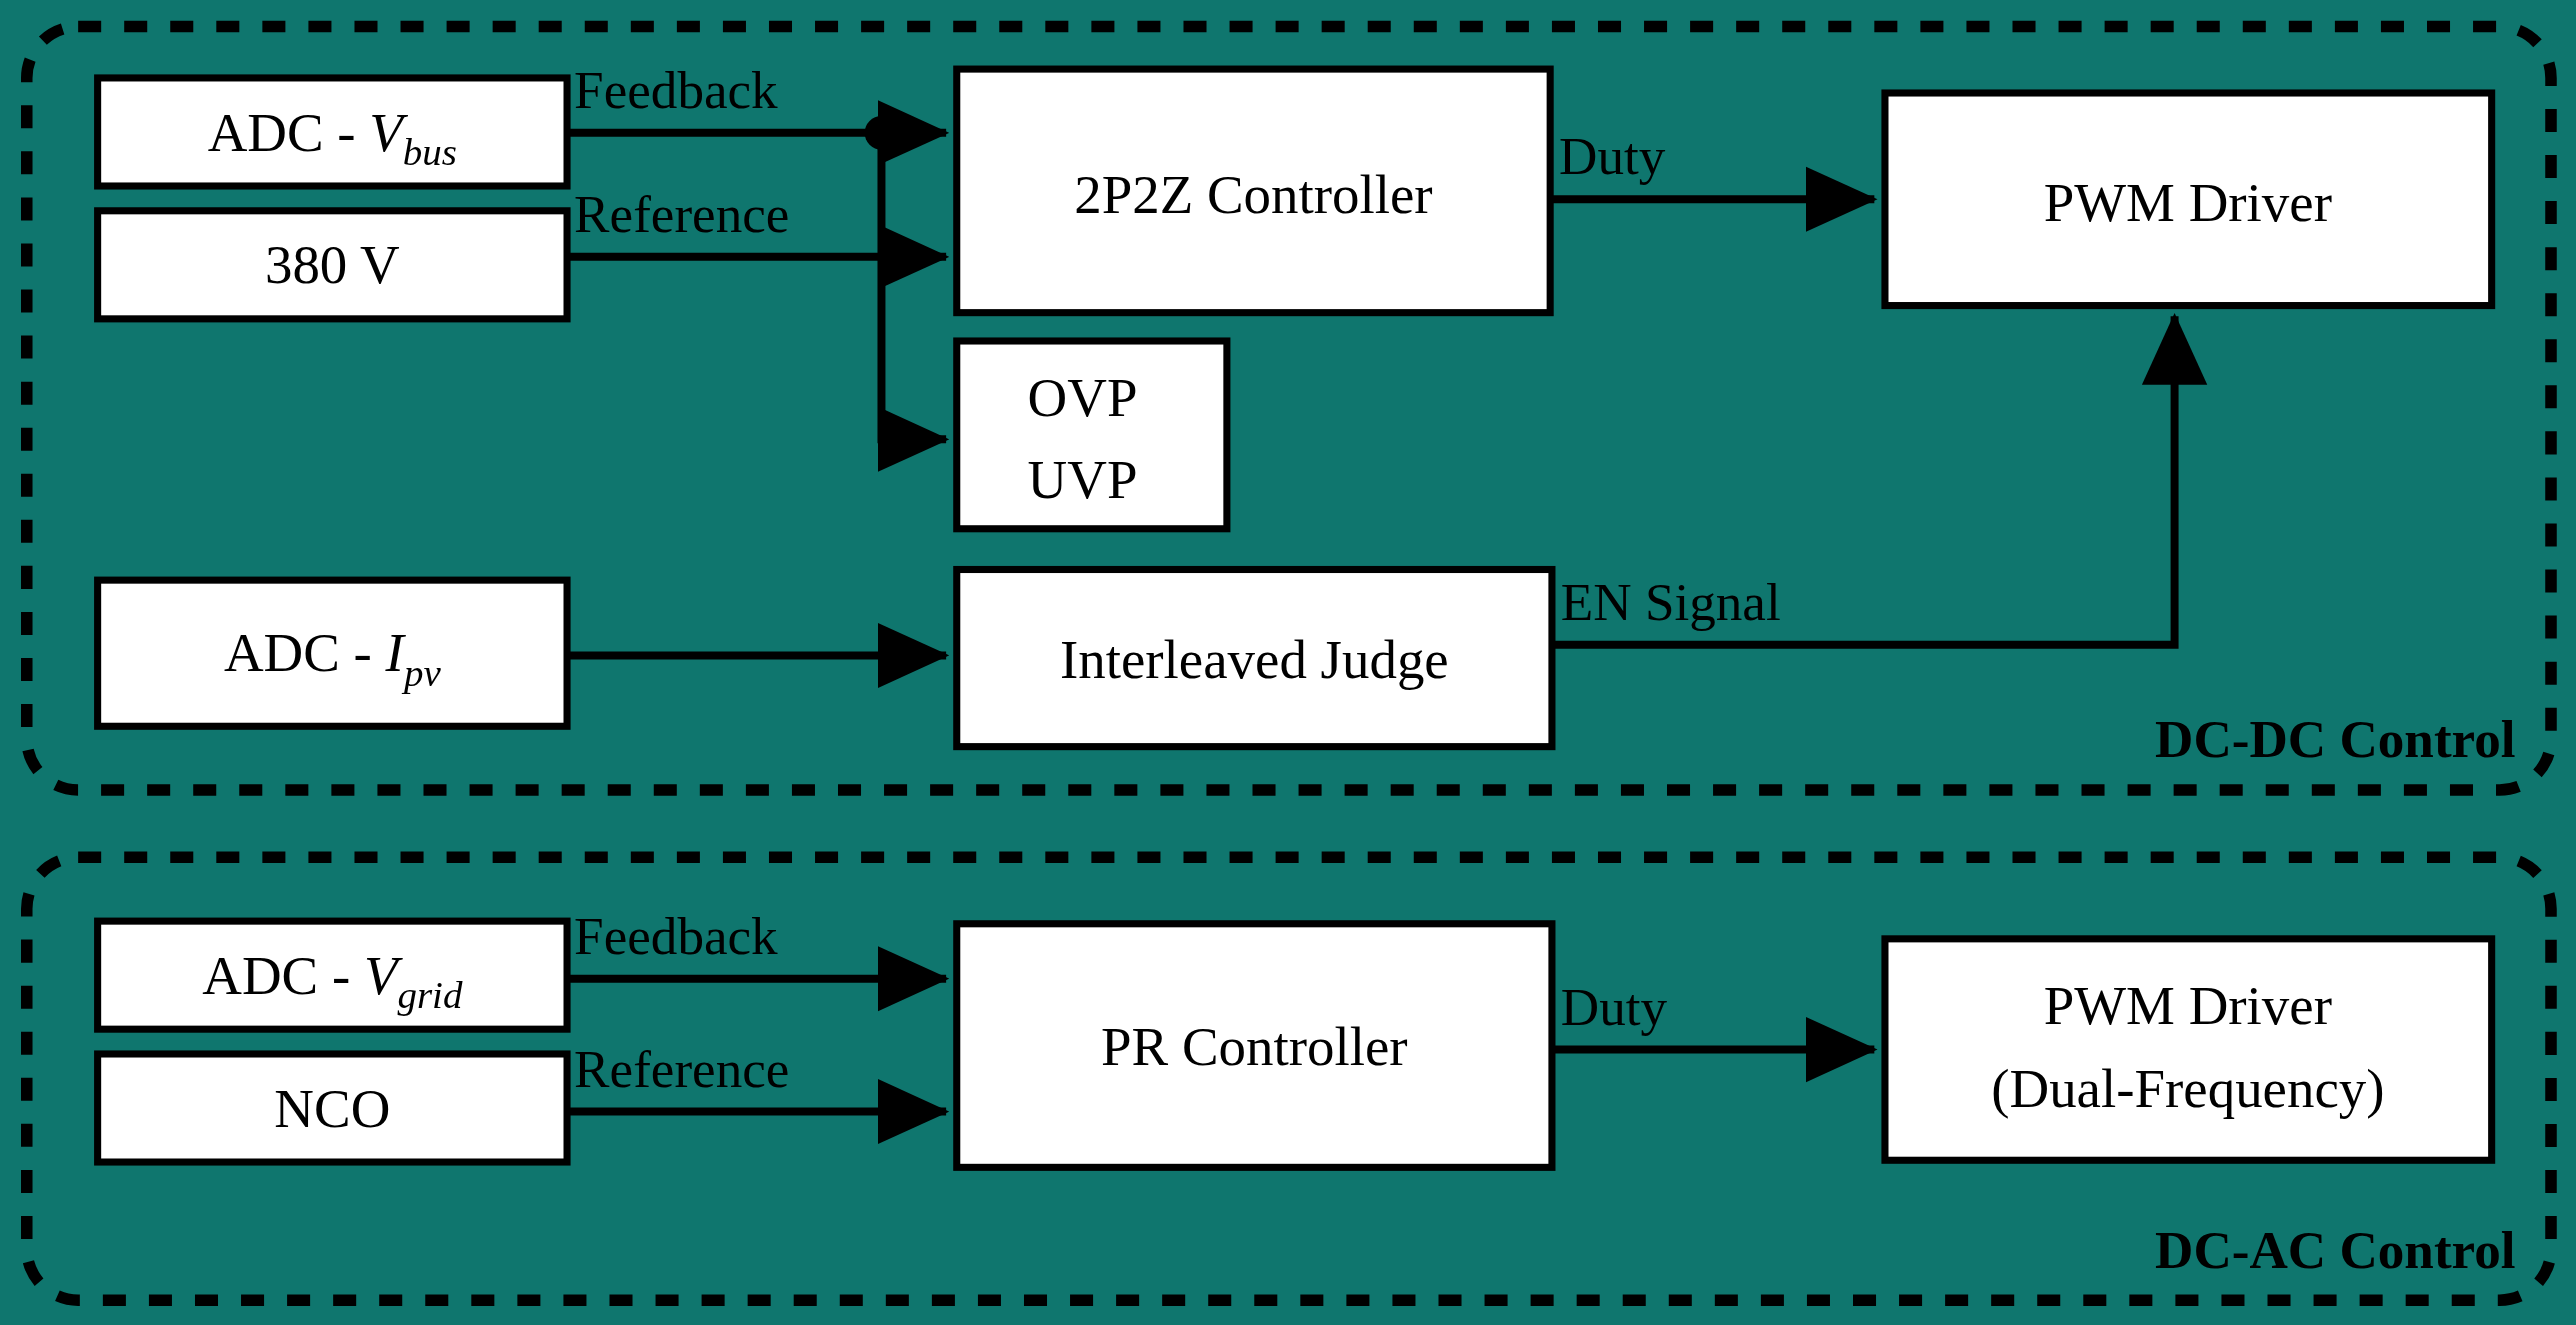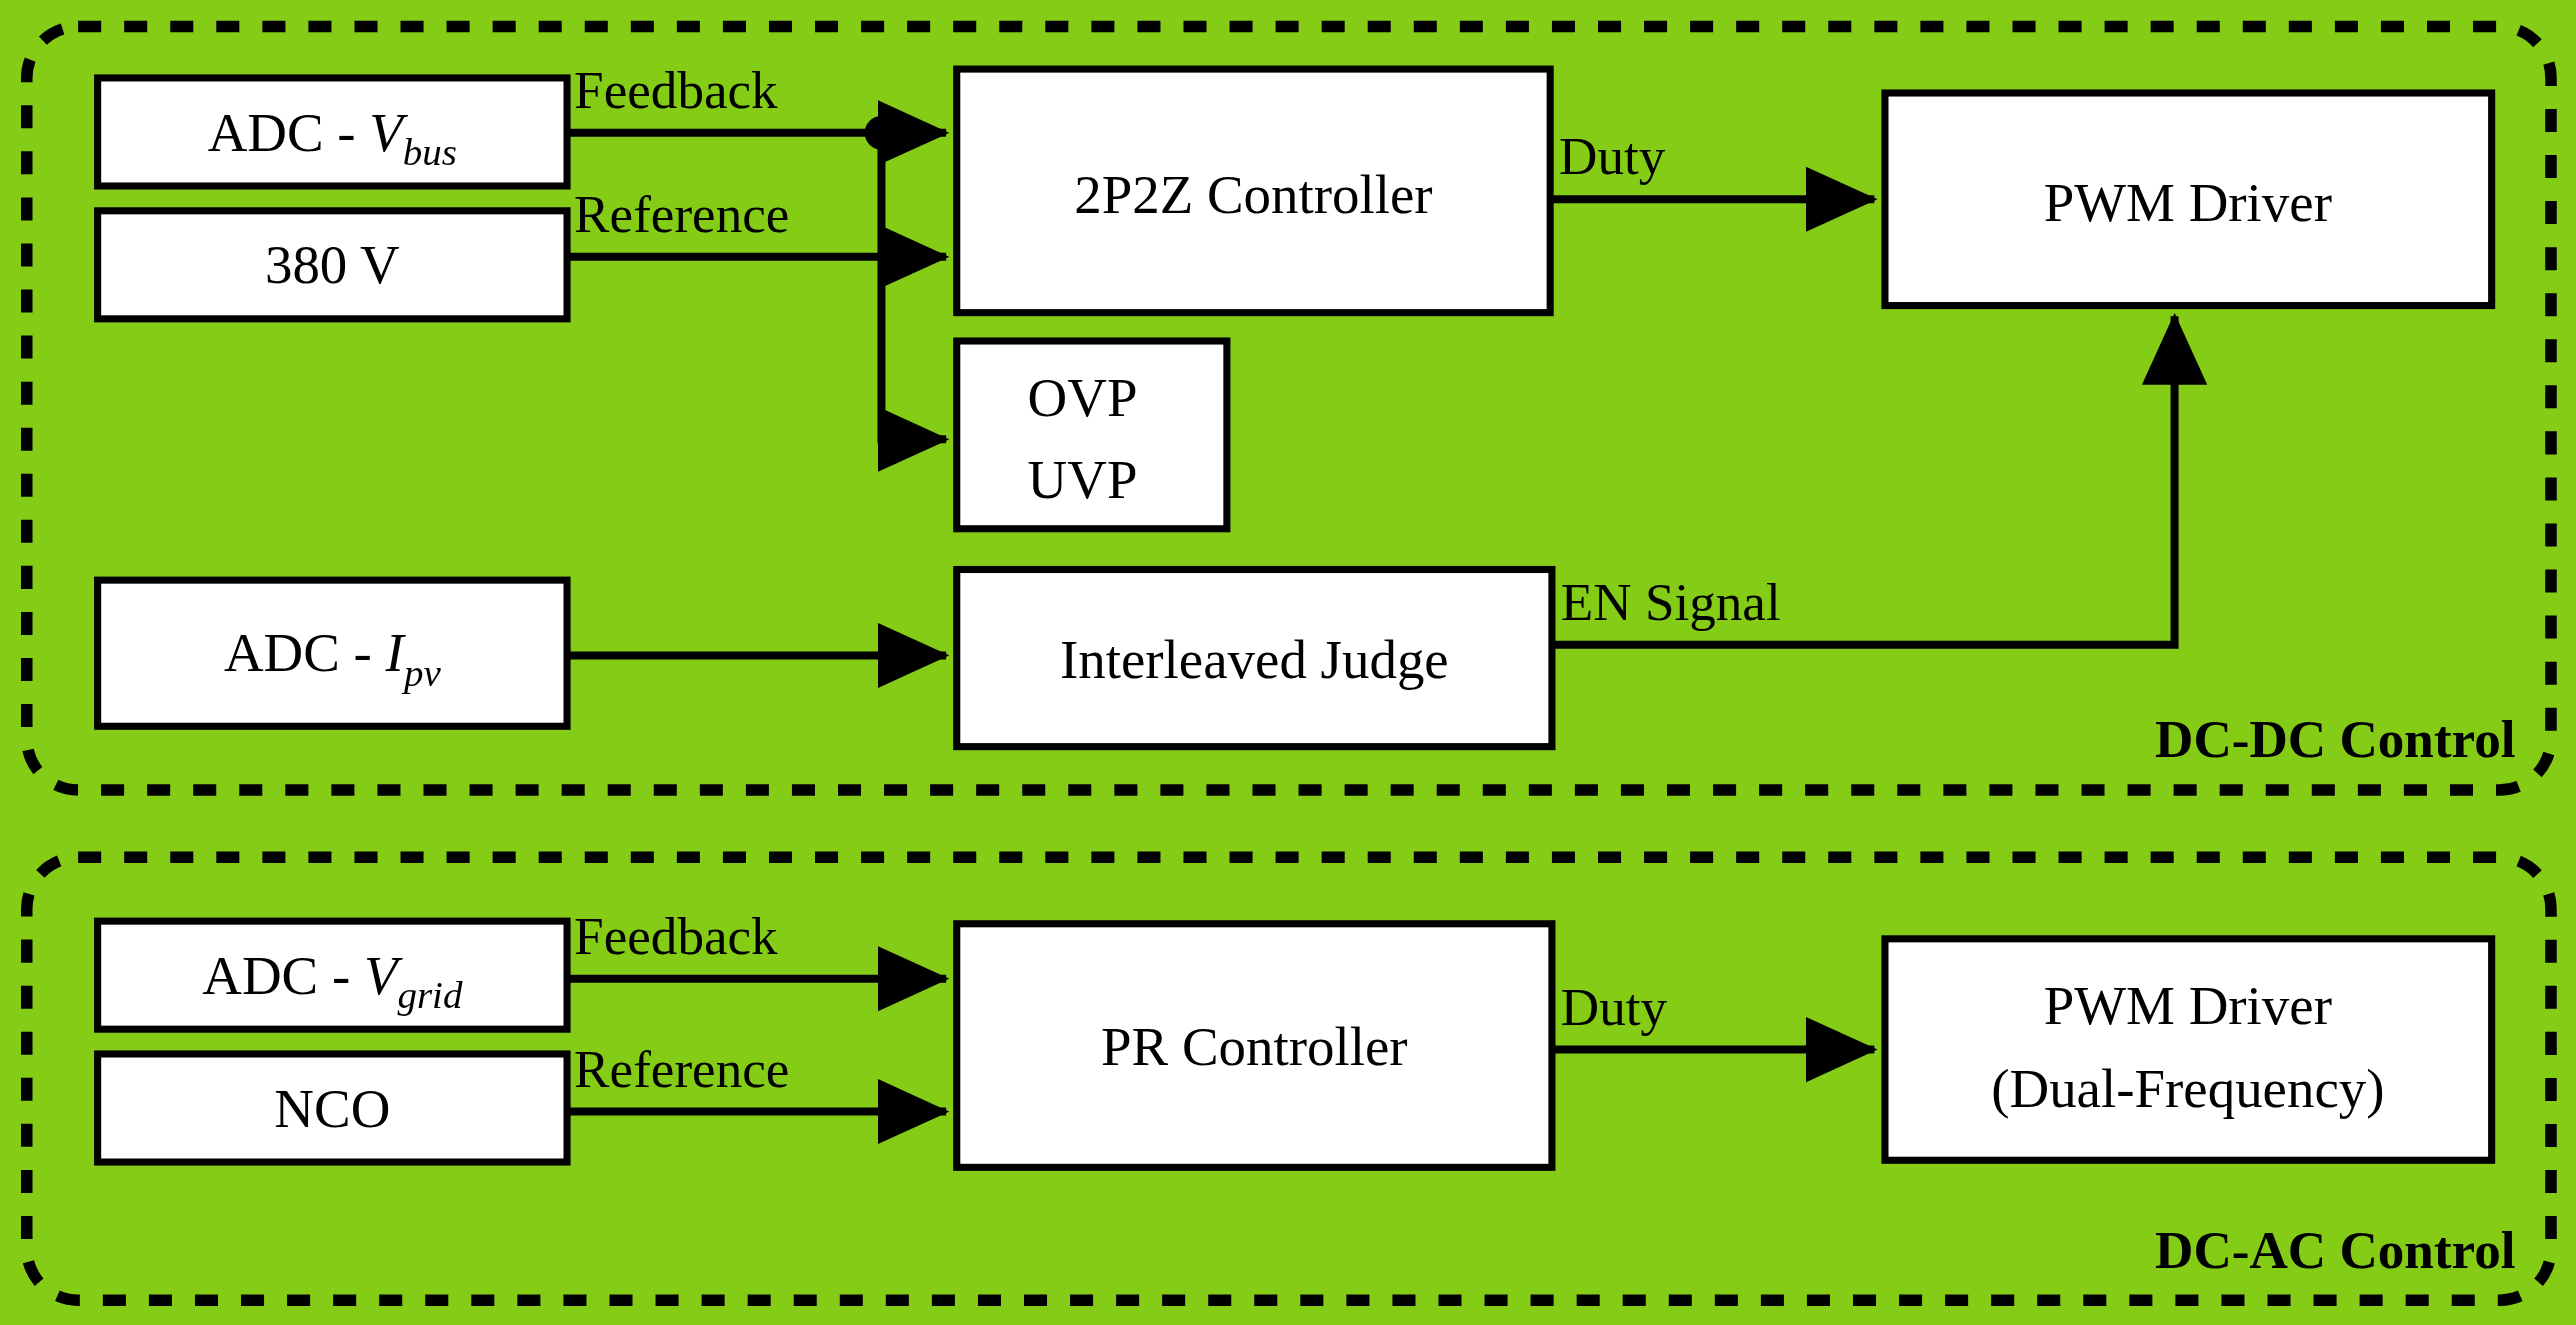--- a/index.html
+++ b/index.html
@@ -7,21 +7,21 @@
     padding: 0;
     background: #ffffff;
   }
   body {
     font-family: "Liberation Serif", "DejaVu Serif", serif;
   }
   #canvas {
     position: relative;
     width: 2576px;
     height: 1325px;
-    background: #84cc16;
+    background: #0f766e;
     overflow: hidden;
   }
   svg.layer {
     position: absolute;
     left: 0;
     top: 0;
     width: 2576px;
     height: 1325px;
   }
   .blk-txt {

